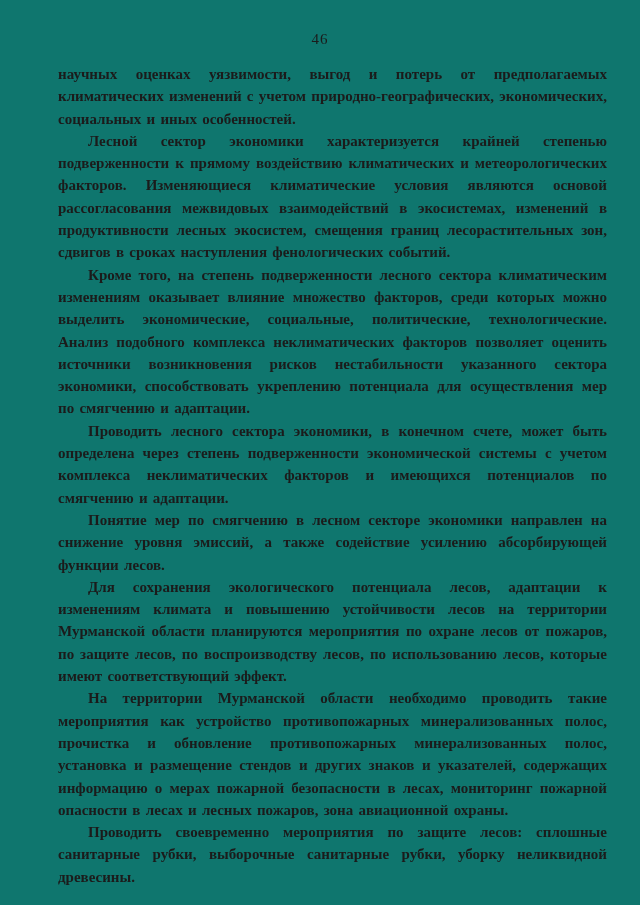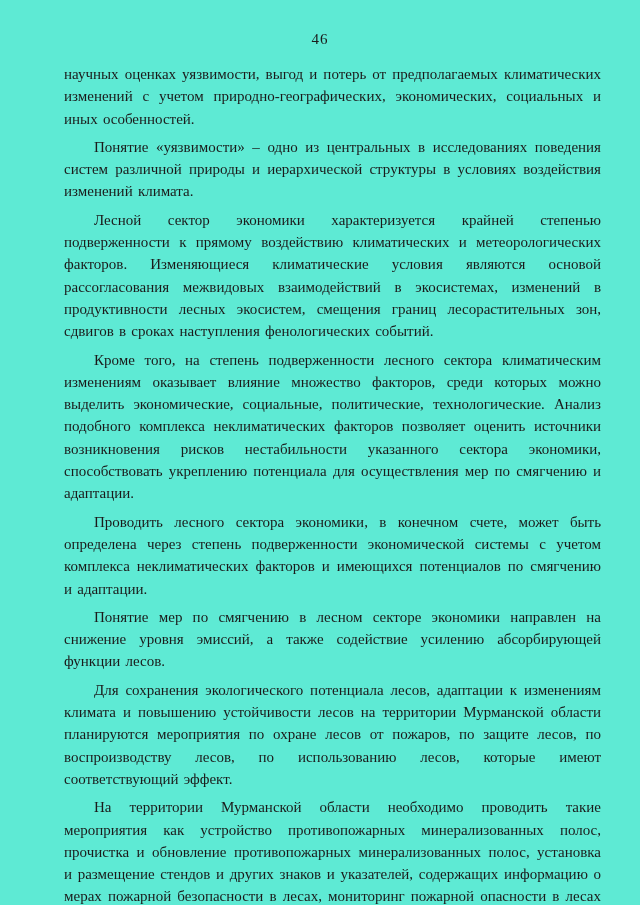--- a/index.html
+++ b/index.html
@@ -4,21 +4,21 @@
 <style>
   html, body {
     margin: 0;
     padding: 0;
     background: #ffffff;
   }
   .page {
     position: relative;
     width: 640px;
     height: 905px;
-    background: #5eead4;
+    background: #0f766e;
     overflow: hidden;
     font-family: "Liberation Serif", "DejaVu Serif", serif;
     color: #1b1b1b;
     box-sizing: border-box;
   }
   .page-number {
     padding-top: 30px;
     text-align: center;
     font-size: 15px;
     line-height: 18px;
@@ -26,36 +26,36 @@
   }
   .content {
     margin: 15px 33px 0 58px;
     font-size: 15px;
     line-height: 22.3px;
     text-align: justify;
     text-justify: inter-word;
     word-spacing: 1.5px;
   }
   .content p {
-    margin: 6px;
+    margin: 0;
     padding: 0;
+    font-weight: bold;
   }
   .content p.indent {
     text-indent: 30px;
   }
 </style>
 </head>
 <body>
 
 <div class="page">
   <div class="page-number">46</div>
 
   <div class="content">
     <p class="para">научных оценках уязвимости, выгод и потерь от предполагаемых климатических изменений с учетом природно-географических, экономических, социальных и иных особенностей.</p>
-    <p class="para indent">Понятие «уязвимости» – одно из центральных в исследованиях поведения систем различной природы и иерархической структуры в условиях воздействия изменений климата.</p>
     <p class="para indent">Лесной сектор экономики характеризуется крайней степенью подверженности к прямому воздействию климатических и метеорологических факторов. Изменяющиеся климатические условия являются основой рассогласования межвидовых взаимодействий в экосистемах, изменений в продуктивности лесных экосистем, смещения границ лесорастительных зон, сдвигов в сроках наступления фенологических событий.</p>
     <p class="para indent">Кроме того, на степень подверженности лесного сектора климатическим изменениям оказывает влияние множество факторов, среди которых можно выделить экономические, социальные, политические, технологические. Анализ подобного комплекса неклиматических факторов позволяет оценить источники возникновения рисков нестабильности указанного сектора экономики, способствовать укреплению потенциала для осуществления мер по смягчению и адаптации.</p>
     <p class="para indent">Проводить лесного сектора экономики, в конечном счете, может быть определена через степень подверженности экономической системы с учетом комплекса неклиматических факторов и имеющихся потенциалов по смягчению и адаптации.</p>
     <p class="para indent">Понятие мер по смягчению в лесном секторе экономики направлен на снижение уровня эмиссий, а также содействие усилению абсорбирующей функции лесов.</p>
     <p class="para indent">Для сохранения экологического потенциала лесов, адаптации к изменениям климата и повышению устойчивости лесов на территории Мурманской области планируются мероприятия по охране лесов от пожаров, по защите лесов, по воспроизводству лесов, по использованию лесов, которые имеют соответствующий эффект.</p>
     <p class="para indent">На территории Мурманской области необходимо проводить такие мероприятия как устройство противопожарных минерализованных полос, прочистка и обновление противопожарных минерализованных полос, установка и размещение стендов и других знаков и указателей, содержащих информацию о мерах пожарной безопасности в лесах, мониторинг пожарной опасности в лесах и лесных пожаров, зона авиационной охраны.</p>
     <p class="para indent">Проводить своевременно мероприятия по защите лесов: сплошные санитарные рубки, выборочные санитарные рубки, уборку неликвидной древесины.</p>
 
   </div>
 </div>

